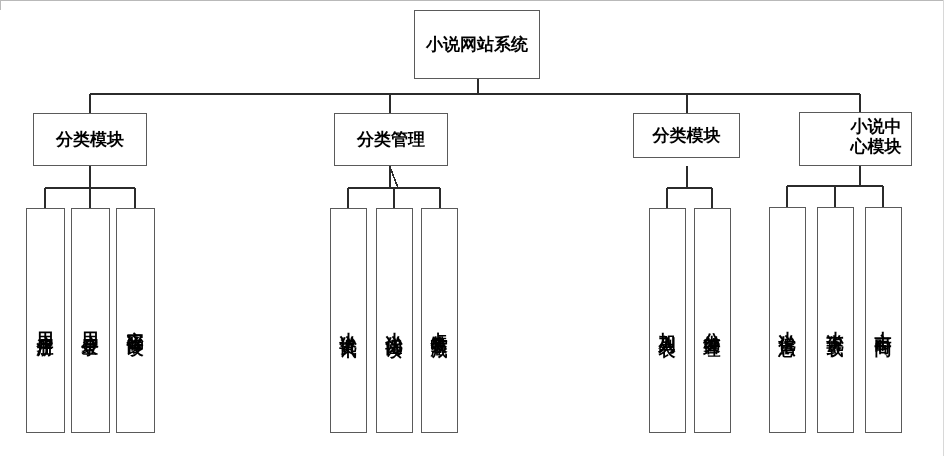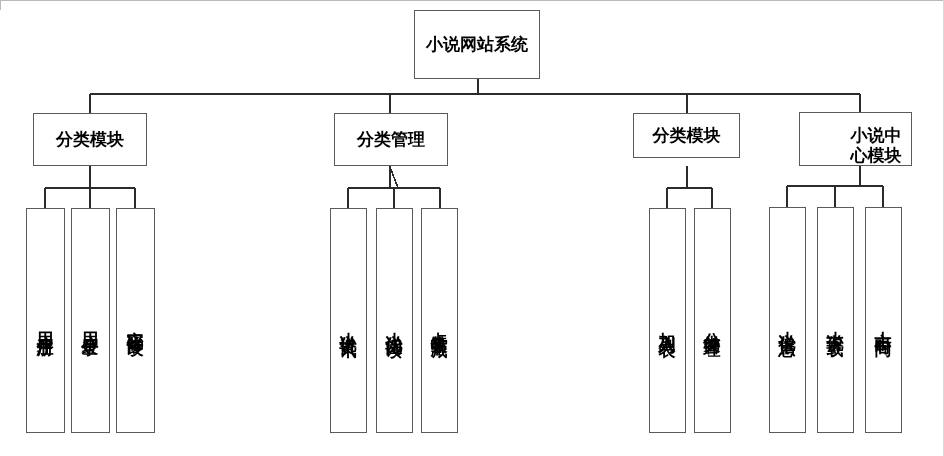--- a/index.html
+++ b/index.html
@@ -85,21 +85,21 @@
     justify-content: center;
   }
   .node.vert .vtext {
     writing-mode: vertical-rl;
     text-orientation: upright;
     display: block;
   }
   
   .node.overflow-label {
     overflow: visible;
-    align-items: flex-end;
+    align-items: flex-start;
     padding-top: 3px;
     padding-left: 45px;
   }
   .node.overflow-label .htext {
     display: block;
     width: 100%;
   }
 </style>
 </head>
 <body>

